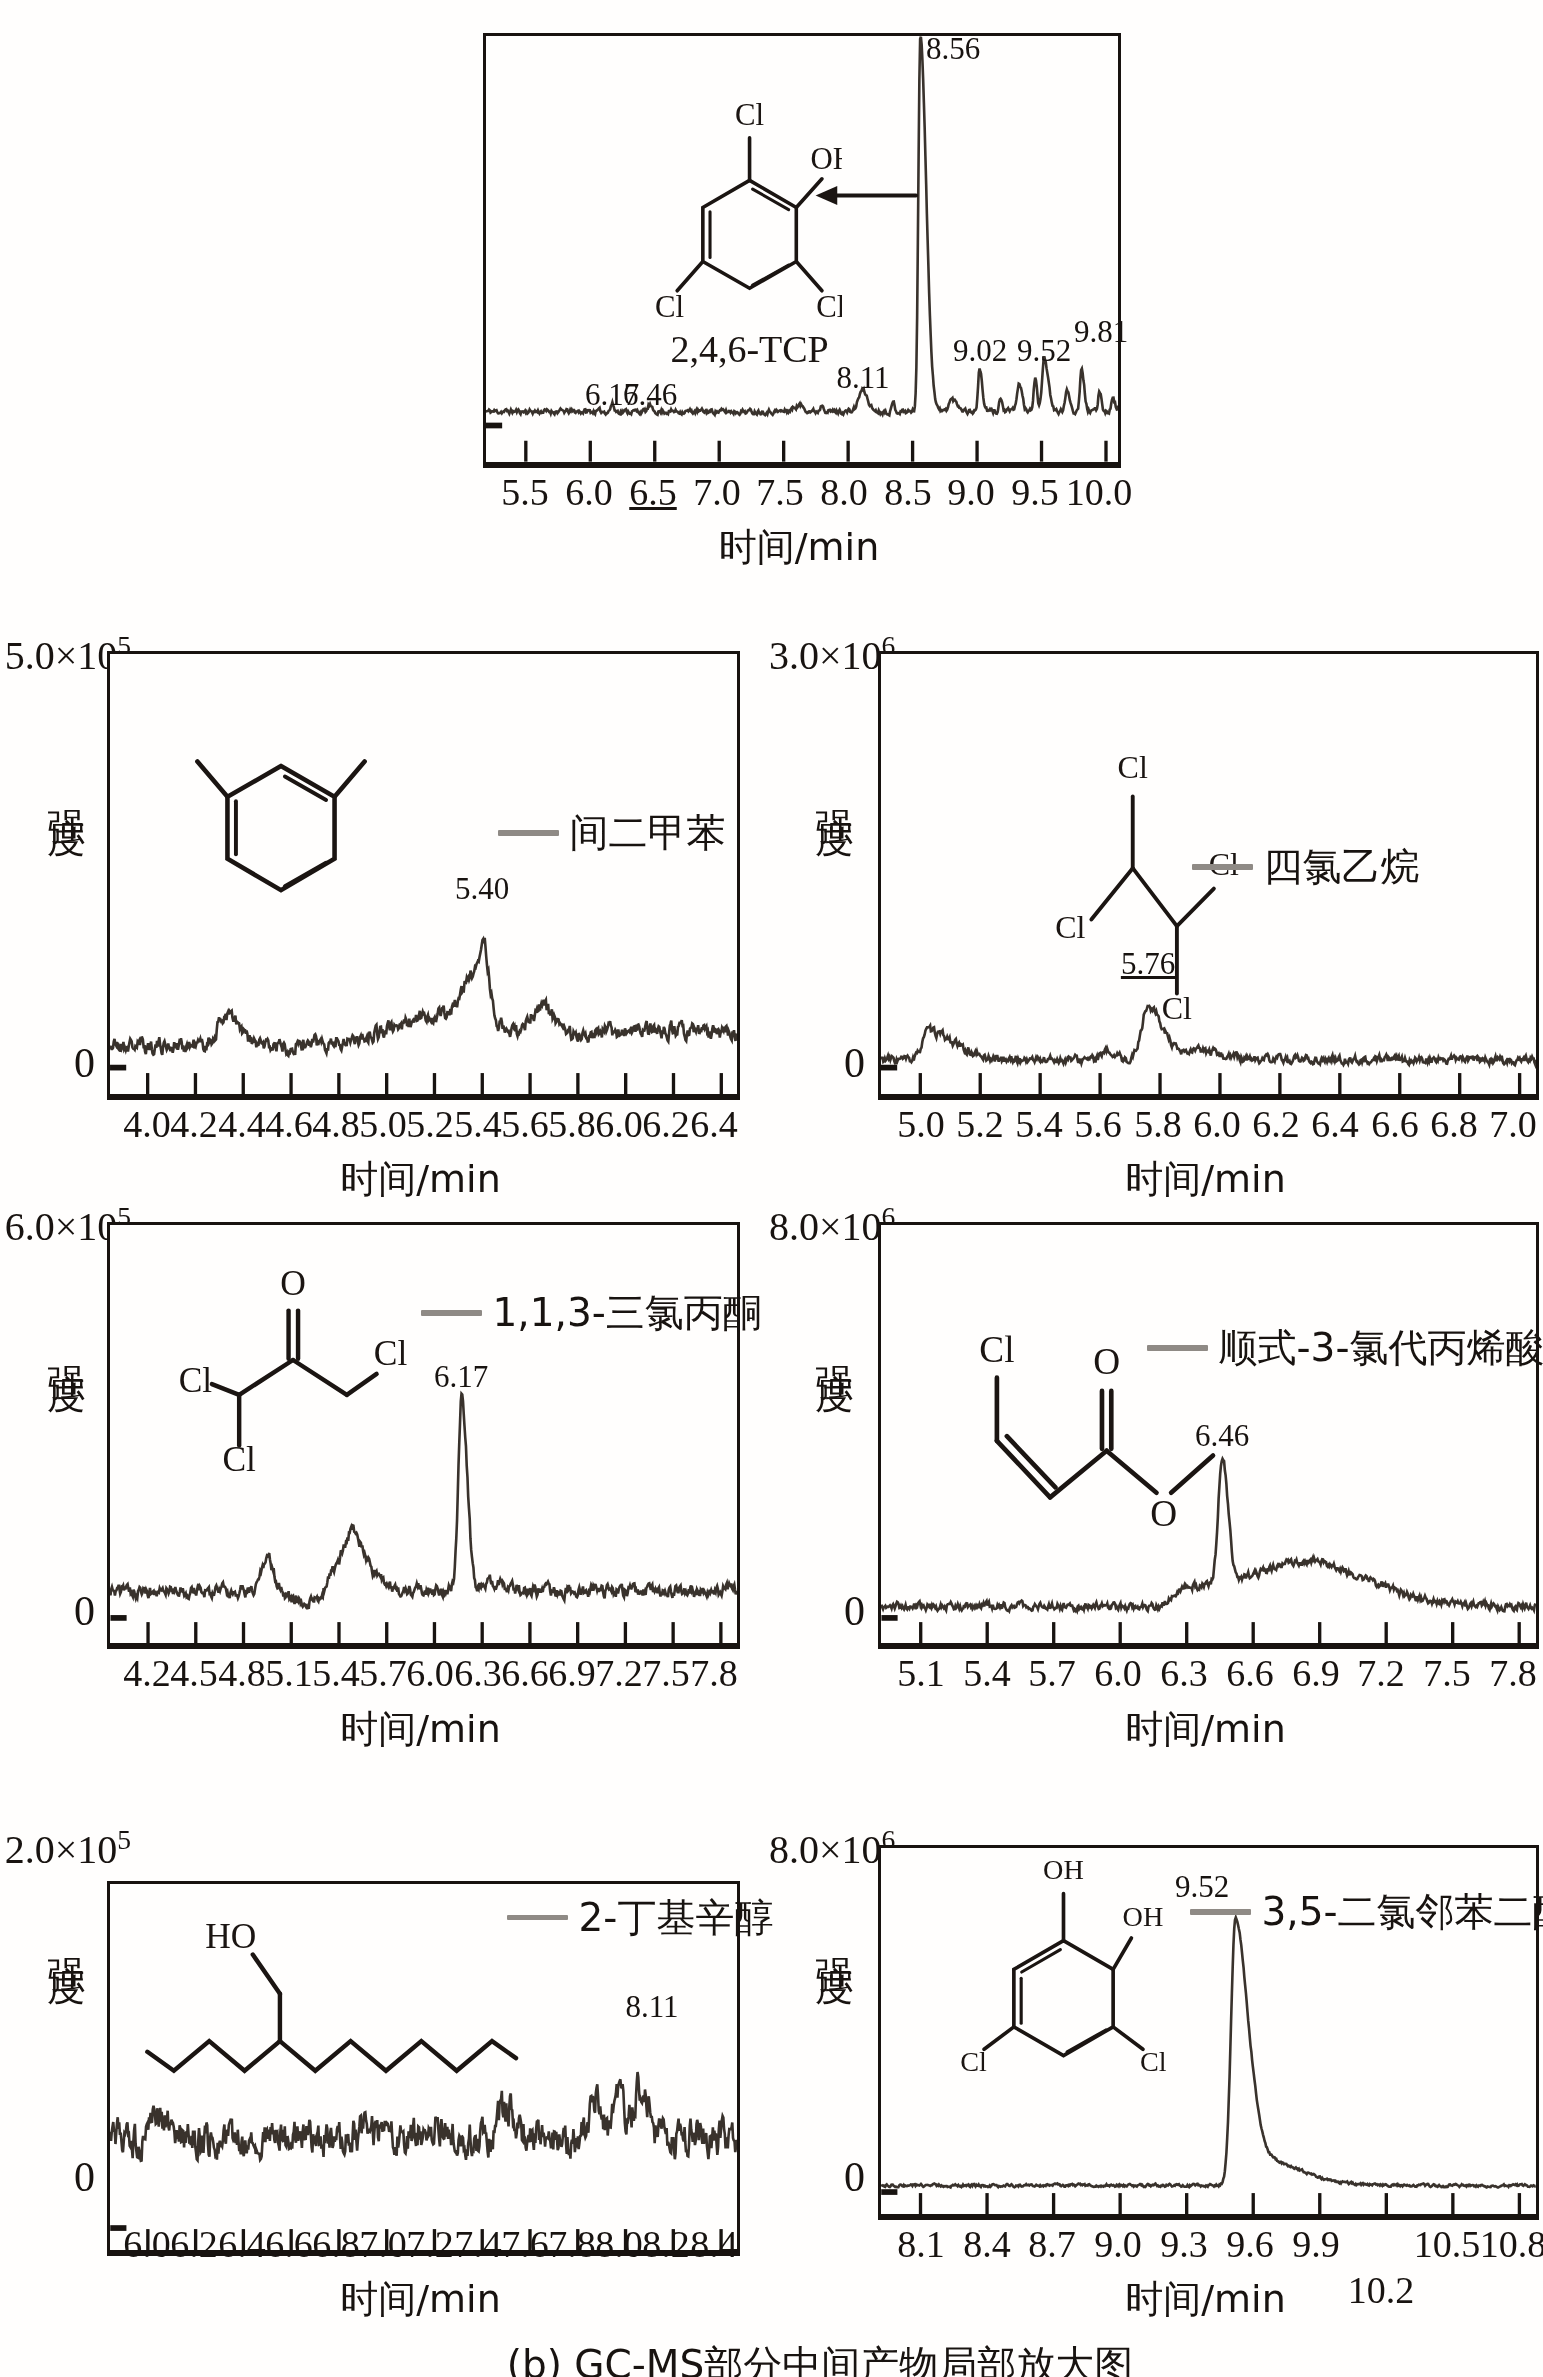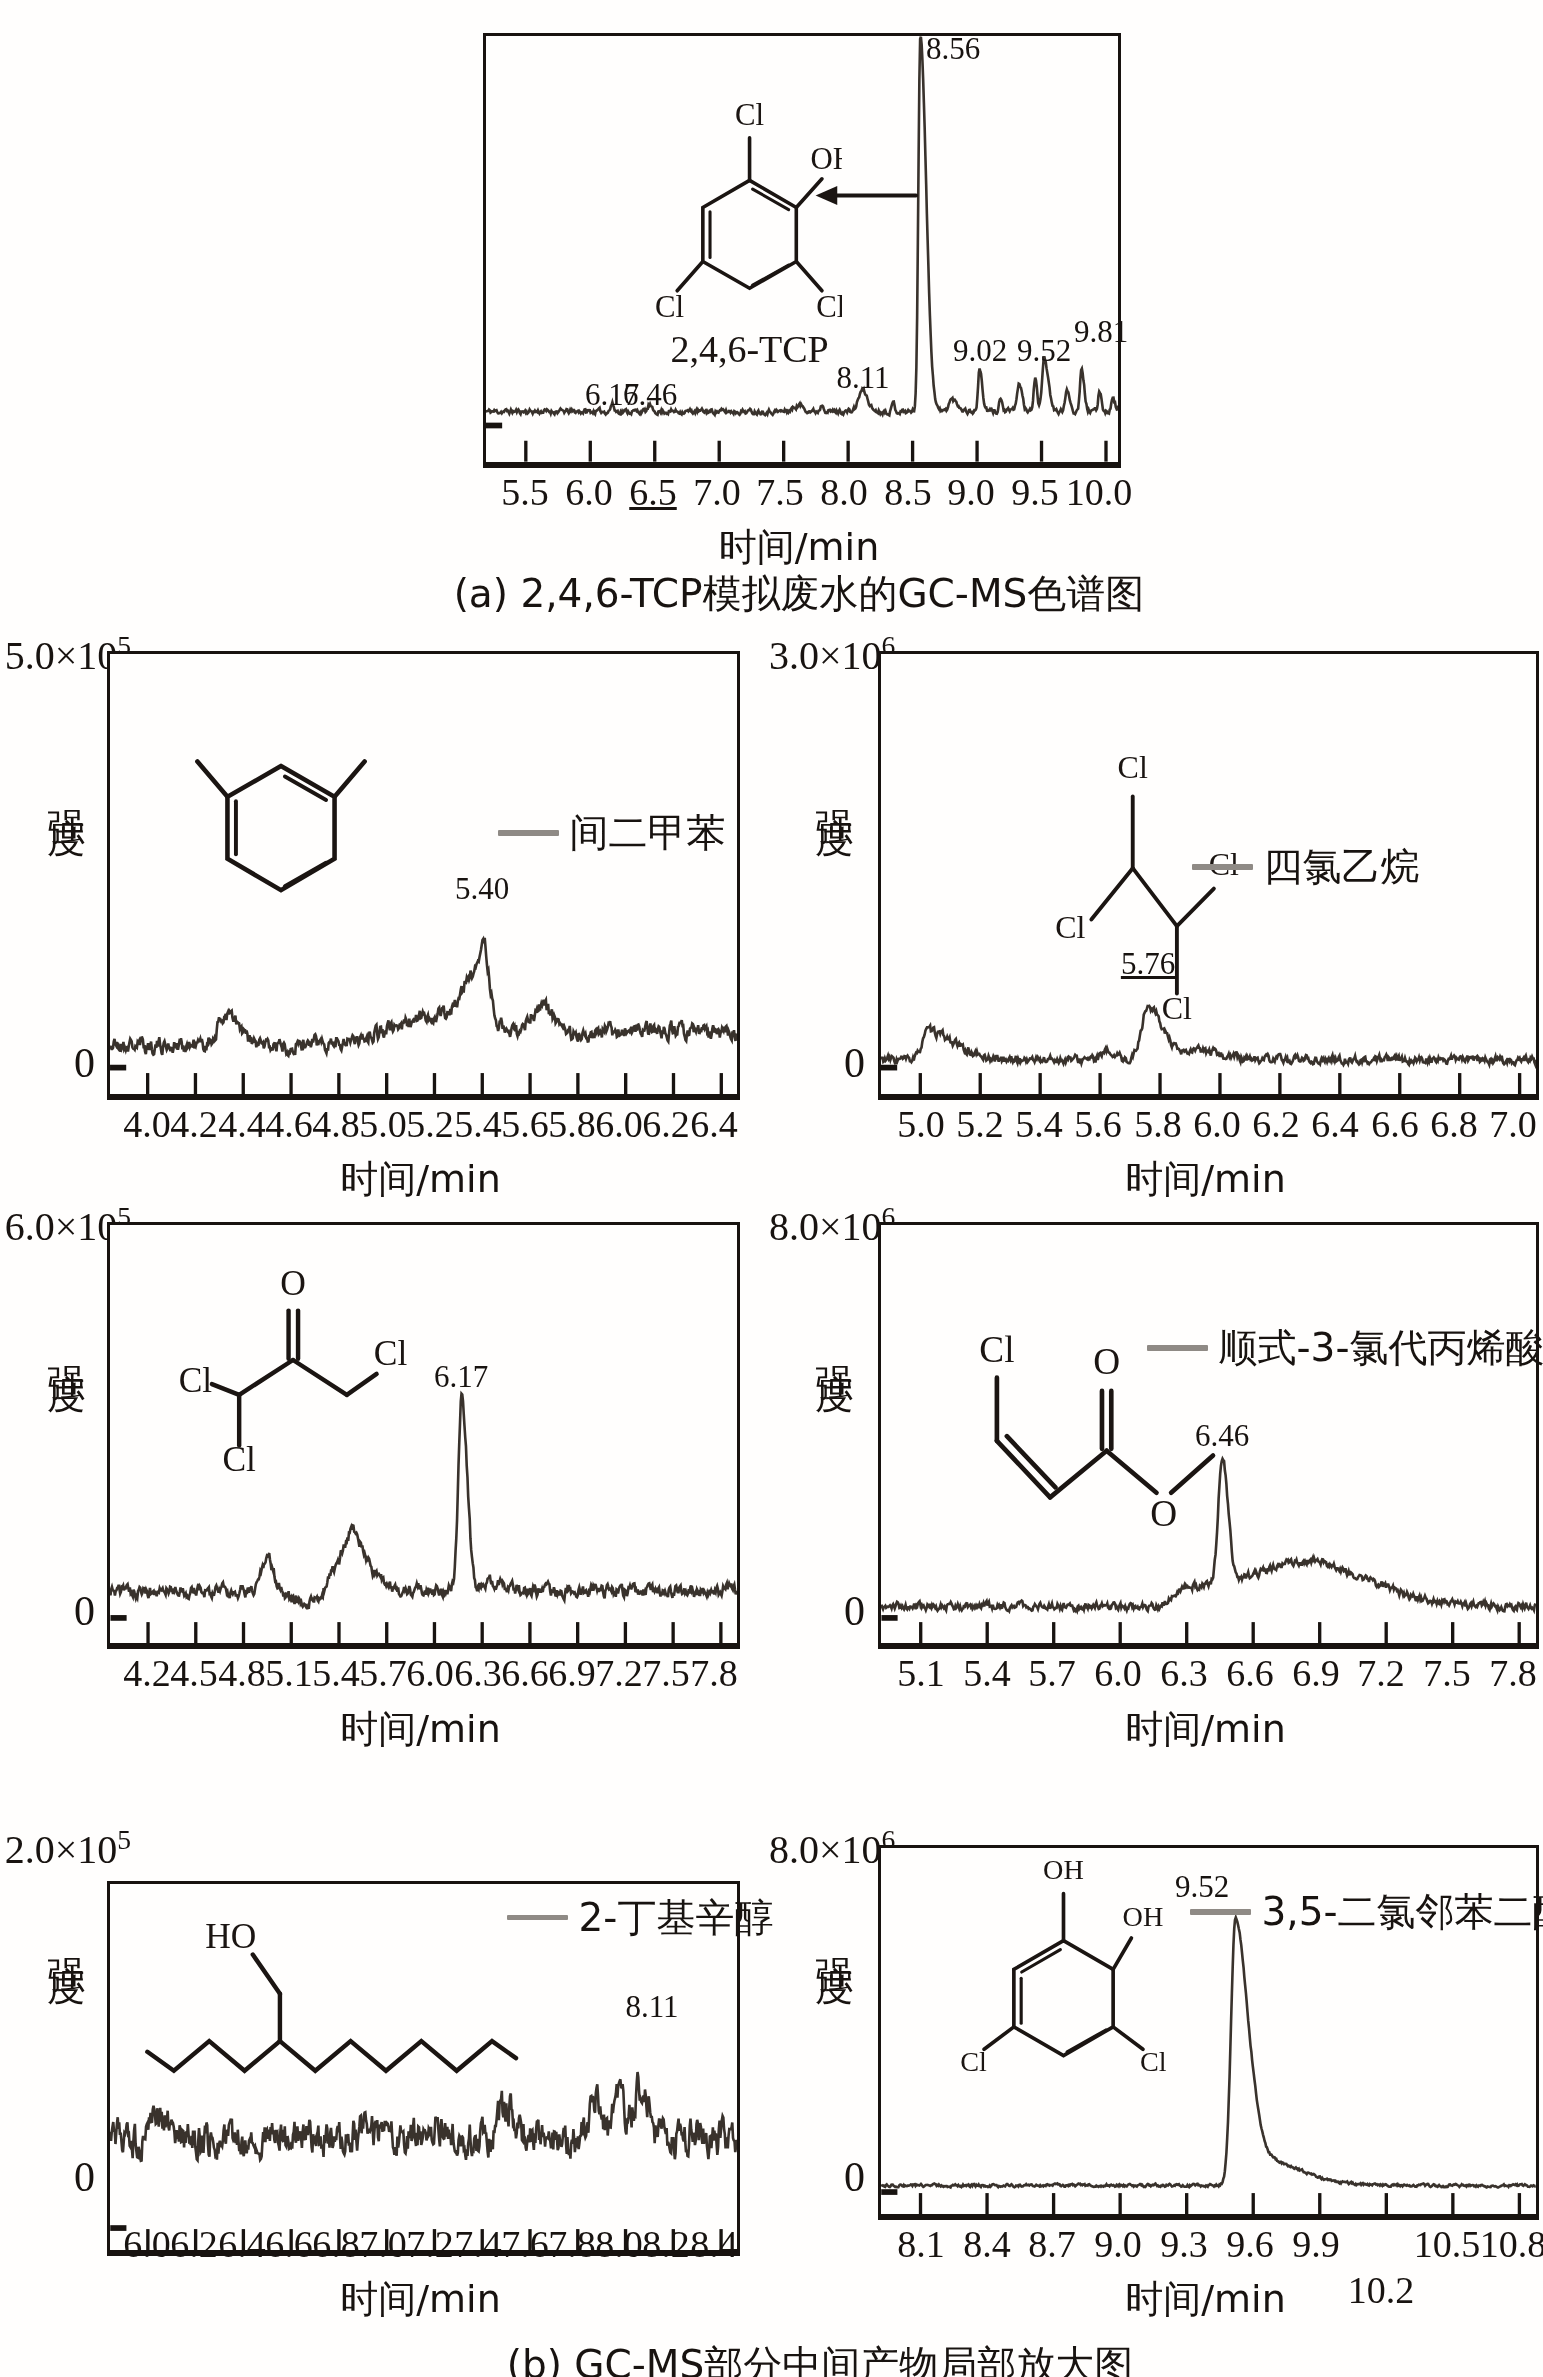--- a/index.html
+++ b/index.html
@@ -82,21 +82,20 @@
       <span class="tick-label" style="left: 167px; text-decoration: underline;">6.5</span>
       <span class="tick-label" style="left: 231px;">7.0</span>
       <span class="tick-label" style="left: 294px;">7.5</span>
       <span class="tick-label" style="left: 358px;">8.0</span>
       <span class="tick-label" style="left: 422px;">8.5</span>
       <span class="tick-label" style="left: 485px;">9.0</span>
       <span class="tick-label" style="left: 549px;">9.5</span>
       <span class="tick-label" style="left: 613px;">10.0</span>
     </div>
   <div class="xlabel" style="left:483px;top:522px;width:632px;">时间/min</div>
-  <div class="caption" style="left:428px;top:567px;width:742px;">(a) 2,4,6-TCP模拟废水的GC-MS色谱图</div>
 
   <div class="ymax" style="left:4.8px;top:630px;width:95px;">
     <span>5.0×10</span><sup>5</sup>
   </div>
   <div class="ylab" style="left:40px;top:780px;">强度</div>
   <div class="zero" style="left:38px;top:1039px;width:57px;">0</div>
   <div class="panel-box chrom-panel" style="left:107px;top:651px;width:627px;height:440px;">
     <svg class="plot" viewBox="0 0 1318 925">
         <line x1="79.08" y1="925" x2="79.08" y2="881" stroke="#181310" stroke-width="7"></line>
         <line x1="179.5775000000001" y1="925" x2="179.5775000000001" y2="881" stroke="#181310" stroke-width="7"></line>
@@ -227,20 +226,24 @@
       <line x1="180" y1="150" x2="95" y2="205" stroke-width="7"></line>
       <line x1="180" y1="150" x2="265" y2="205" stroke-width="7"></line>
       <line x1="95" y1="205" x2="52" y2="188" stroke-width="7"></line>
       <line x1="95" y1="205" x2="95" y2="285" stroke-width="7"></line>
       <line x1="265" y1="205" x2="312" y2="172" stroke-width="7"></line>
       <text x="180" y="48" font-size="56" text-anchor="middle">O</text>
       <text x="26" y="200" font-size="56" text-anchor="middle">Cl</text>
       <text x="334" y="158" font-size="56" text-anchor="middle">Cl</text>
       <text x="95" y="326" font-size="56" text-anchor="middle">Cl</text>
     </svg>
+    <div class="legend" style="left:311px;top:61px;">
+      <div class="legend-line"></div>
+      <span class="legend-text">1,1,3-三氯丙酮</span>
+    </div>
   <span class="peak-label" style="left: 351px; top: 134px;">6.17</span>
     </div>
   <div class="ticksrow" style="left:110px;top:1651px;width:619px;">
       <span class="tick-label" style="left: 37px;">4.2</span>
       <span class="tick-label" style="left: 84px;">4.5</span>
       <span class="tick-label" style="left: 132px;">4.8</span>
       <span class="tick-label" style="left: 179px;">5.1</span>
       <span class="tick-label" style="left: 226px;">5.4</span>
       <span class="tick-label" style="left: 273px;">5.7</span>
       <span class="tick-label" style="left: 320px;">6.0</span>

